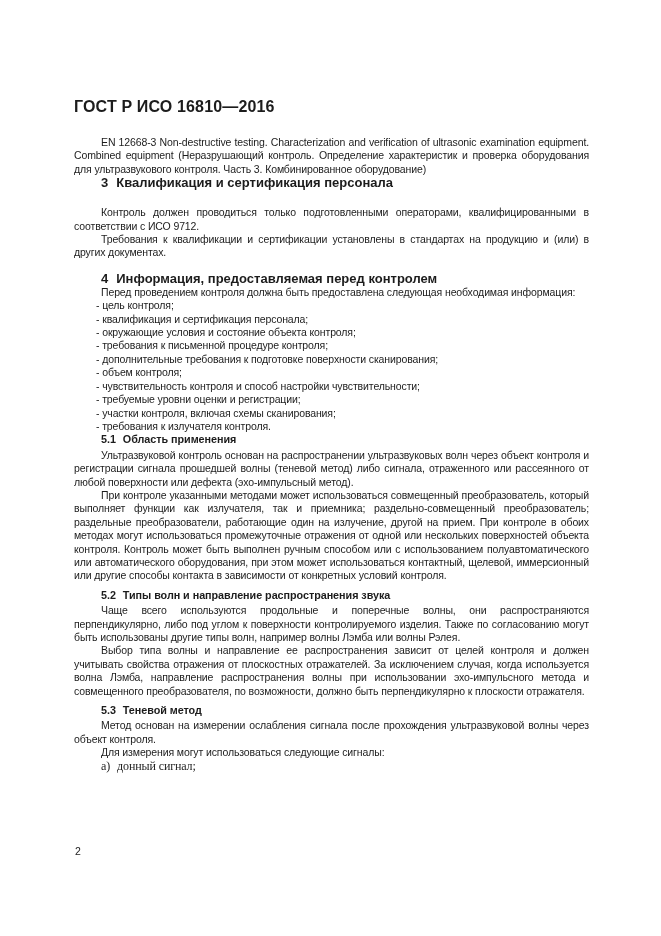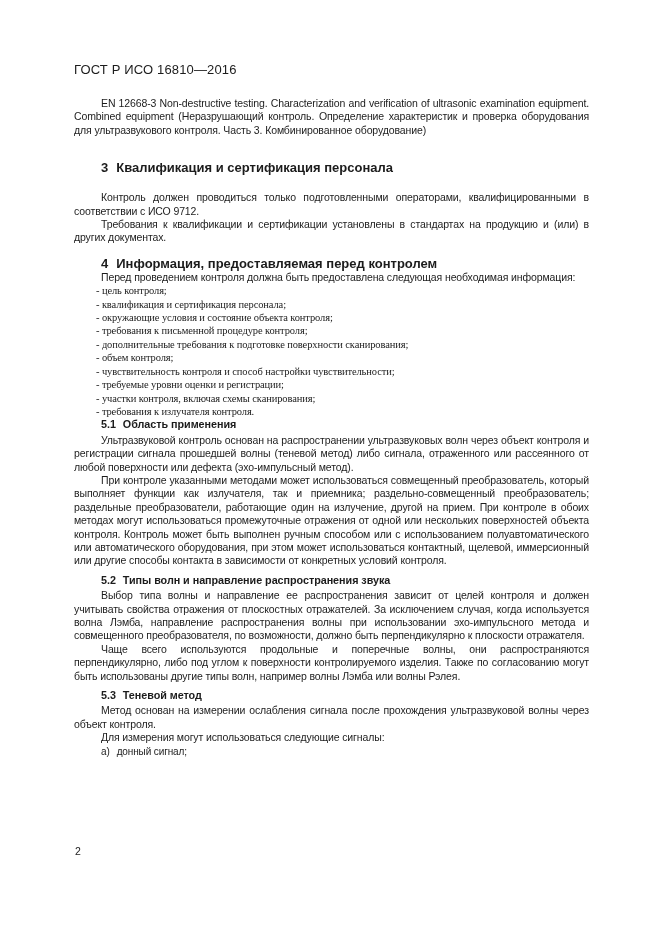--- a/index.html
+++ b/index.html
@@ -11,65 +11,67 @@
     -webkit-font-smoothing:antialiased;
   }
   .page {
     position:relative;
     width:661px; height:936px;
     background:#ffffff;
     padding:62px 72px 0 74px;
     overflow:hidden;
   }
   .doc-code {
-    font-size:13px;
-    font-weight:normal;
+    font-size:16px;
+    font-weight:bold;
     letter-spacing:0.15px;
     margin-bottom:20px;
+    margin-top:36px;
   }
   .body-p {
     font-size:10.5px;
     line-height:13.4px;
     text-align:justify;
     text-indent:27px;
     letter-spacing:-0.12px;
   }
   .section-title {
     font-size:13px;
     line-height:14px;
     font-weight:bold;
     margin-left:27px;
   }
   .section-title .sec-num { display:inline-block; margin-right:8px; }
-  .st-3 { margin-top:24px; margin-bottom:16px; }
+  .st-3 { margin-top:0; margin-bottom:16px; }
   .st-4 { margin-top:12px; }
   .st-5 { margin-top:8px;  margin-bottom:12px; }
   .sub-title {
     font-size:10.8px;
     line-height:13.4px;
     font-weight:bold;
     margin-left:27px;
     letter-spacing:-0.05px;
   }
   .sub-title .sec-num { display:inline-block; margin-right:7px; }
   .sub-first { margin-bottom:2px; }
   .sub-next  { margin-top:6px; margin-bottom:2px; }
-  .dash-list { margin:0;font-family:Liberation Serif, serif; }
+  .dash-list { margin:0; }
   .dash-item {
     font-size:10.5px;
     line-height:13.4px;
     padding-left:22px;
     letter-spacing:-0.12px;
     text-align:left;
   }
   .lettered-item {
-    font-size:10px;
+    font-size:12px;
     line-height:13.4px;
     text-indent:27px;
     letter-spacing:-0.12px;
+    font-family:Liberation Serif, serif;
   }
   .lettered-item .item-marker { margin-right:7px; }
   .page-number {
     position:absolute;
     left:75px; top:845px;
     font-size:10.5px;
   }
 </style>
 </head>
 <body>
@@ -101,22 +103,22 @@
     <div class="dash-item">- участки контроля, включая схемы сканирования;</div>
     <div class="dash-item">- требования к излучателя контроля.</div>
   </div>
 
 
   <h3 class="sub-title sub-first"><span class="sec-num">5.1</span><span>Область применения</span></h3>
   <p class="body-p">Ультразвуковой контроль основан на распространении ультразвуковых волн через объект контроля и регистрации сигнала прошедшей волны (теневой метод) либо сигнала, отраженного или рассеянного от любой поверхности или дефекта (эхо-импульсный метод).</p>
   <p class="body-p">При контроле указанными методами может использоваться совмещенный преобразователь, который выполняет функции как излучателя, так и приемника; раздельно-совмещенный преобразователь; раздельные преобразователи, работающие один на излучение, другой на прием. При контроле в обоих методах могут использоваться промежуточные отражения от одной или нескольких поверхностей объекта контроля. Контроль может быть выполнен ручным способом или с использованием полуавтоматического или автоматического оборудования, при этом может использоваться контактный, щелевой, иммерсионный или другие способы контакта в зависимости от конкретных условий контроля.</p>
 
   <h3 class="sub-title sub-next"><span class="sec-num">5.2</span><span>Типы волн и направление распространения звука</span></h3>
+  <p class="body-p">Чаще всего используются продольные и поперечные волны, они распространяются перпендикулярно, либо под углом к поверхности контролируемого изделия. Также по согласованию могут быть использованы другие типы волн, например волны Лэмба или волны Рэлея.</p>
   <p class="body-p">Выбор типа волны и направление ее распространения зависит от целей контроля и должен учитывать свойства отражения от плоскостных отражателей. За исключением случая, когда используется волна Лэмба, направление распространения волны при использовании эхо-импульсного метода и совмещенного преобразователя, по возможности, должно быть перпендикулярно к плоскости отражателя.</p>
-  <p class="body-p">Чаще всего используются продольные и поперечные волны, они распространяются перпендикулярно, либо под углом к поверхности контролируемого изделия. Также по согласованию могут быть использованы другие типы волн, например волны Лэмба или волны Рэлея.</p>
 
   <h3 class="sub-title sub-next"><span class="sec-num">5.3</span><span>Теневой метод</span></h3>
   <p class="body-p">Метод основан на измерении ослабления сигнала после прохождения ультразвуковой волны через объект контроля.</p>
   <p class="body-p">Для измерения могут использоваться следующие сигналы:</p>
 
   <div class="lettered-item"><span class="item-marker">а)</span><span>донный сигнал;</span></div>
 
   <div class="page-number">2</div>
 
 </div>

